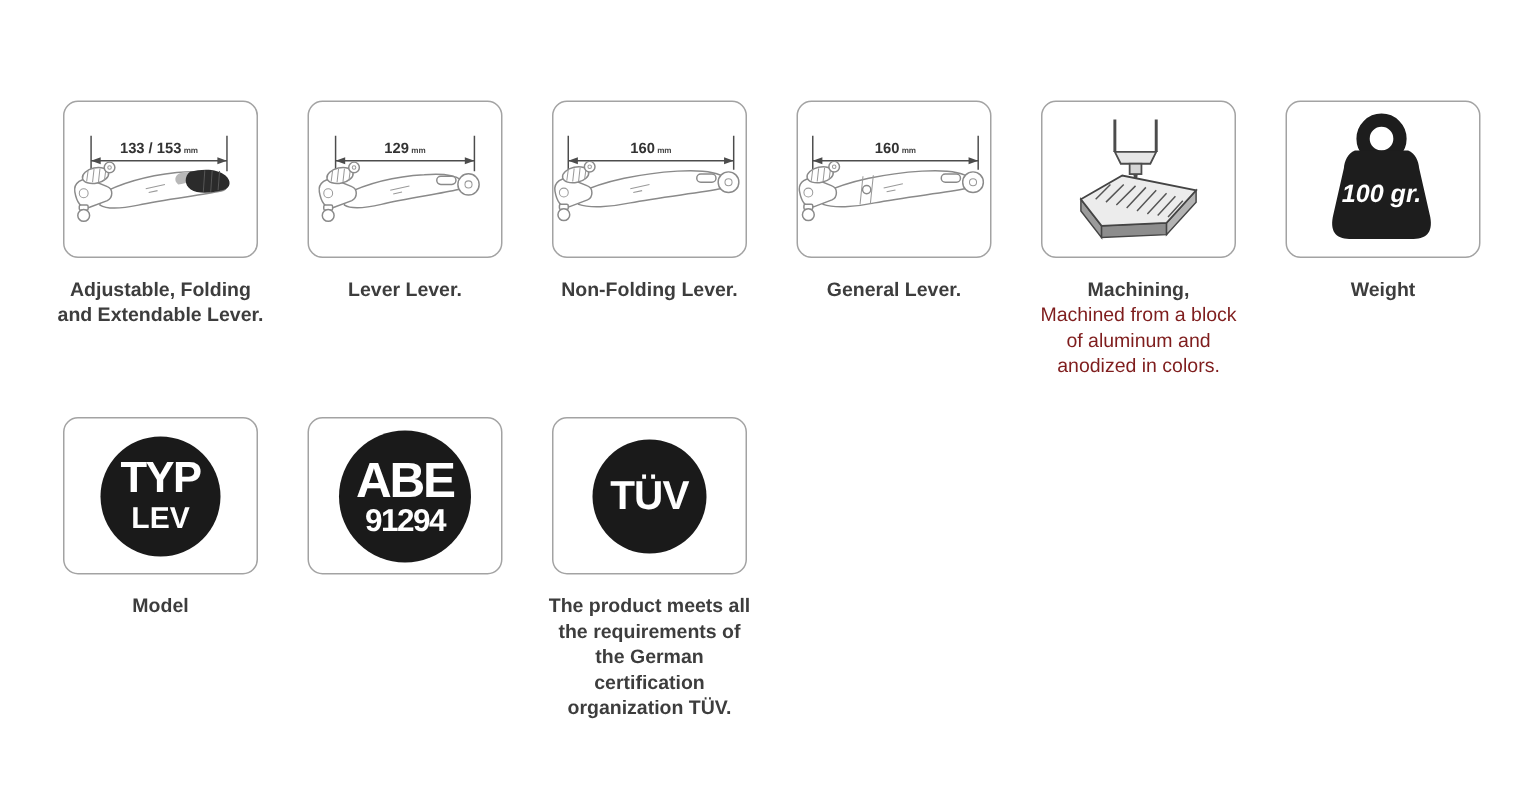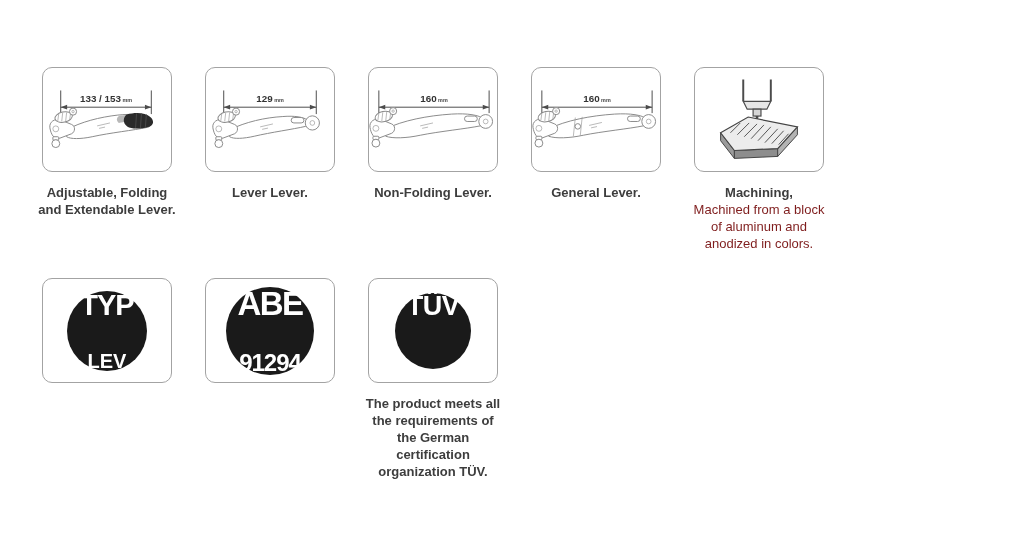--- a/index.html
+++ b/index.html
@@ -49,30 +49,30 @@
   .weight-label{
     font-family:"Liberation Sans","DejaVu Sans",sans-serif;
     font-size:17px; font-weight:800; font-style:italic; fill:#ffffff;
   }
   
   .badge{
     border-radius:50%;
     background:#1a1a1a;
     color:#fff;
     display:flex; flex-direction:column;
-    align-items:center; justify-content:space-between;
+    align-items:center; justify-content:center;
     font-weight:800;
     line-height:1;
   }
   .badge-typ{width:80px; height:80px;}
   .badge-typ .l1{font-size:29px; letter-spacing:-1px;}
   .badge-typ .l2{font-size:20px; margin-top:2px;}
   .badge-abe{width:88px; height:88px;}
   .badge-abe .l1{font-size:33px; letter-spacing:-1.5px;}
-  .badge-abe .l2{font-size:24px; letter-spacing:-1px; margin-top:1px;}
+  .badge-abe .l2{font-size:21px; letter-spacing:-1px; margin-top:1px;}
   .badge-tuv{width:76px; height:76px;}
   .badge-tuv .l1{font-size:27px; letter-spacing:-0.5px;}
 </style>
 </head>
 <body>
 
 <div class="stage">
 
   <div class="row row1">
 
@@ -200,32 +200,43 @@
           <polygon points="84,82 104,60 104,68 84,90" fill="#b3b3b3" stroke="#444" stroke-width="1"></polygon>
           <polygon points="26,66 54,50 104,60 84,82 40,84" fill="#ececec" stroke="#444" stroke-width="1.2"></polygon>
           <path d="M36,66 L46,56 M43,68 L55,56 M50,70 L63,57 M57,72 L70,58 M64,74 L77,60 M71,76 L84,62 M78,77 L90,64 M85,78 L95,67" stroke="#555" stroke-width="1" fill="none"></path>
         </svg>
       </div>
       <div class="caption"><span>Machining,</span><span class="body">Machined from a block
 of aluminum and
 anodized in colors.</span></div>
     </div>
 
+    <div class="cell">
+      <div class="card">
+        <svg width="130" height="105" viewBox="0 0 130 105">
+          <circle cx="64" cy="25" r="12.5" fill="none" stroke="#1d1d1d" stroke-width="9"></circle>
+          <path d="M46,33 C41,35 39,40 38.5,45 L31,78 C29,89 34,93 44,93 L84,93 C94,93 99,89 97,78 L89.5,45 C89,40 87,35 82,33 Z" fill="#1d1d1d"></path>
+          <text class="weight-label" x="64" y="68" text-anchor="middle">100 gr.</text>
+        </svg>
+      </div>
+      <div class="caption">Weight</div>
+    </div>
 
   </div>
 
   <div class="row row2">
 
     <div class="cell">
       <div class="card">
         <div class="badge badge-typ">
           <span class="l1">TYP</span>
           <span class="l2">LEV</span>
         </div>
       </div>
+      <div class="caption">Model</div>
     </div>
 
     <div class="cell">
       <div class="card">
         <div class="badge badge-abe">
           <span class="l1">ABE</span>
           <span class="l2">91294</span>
         </div>
       </div>
     </div>

